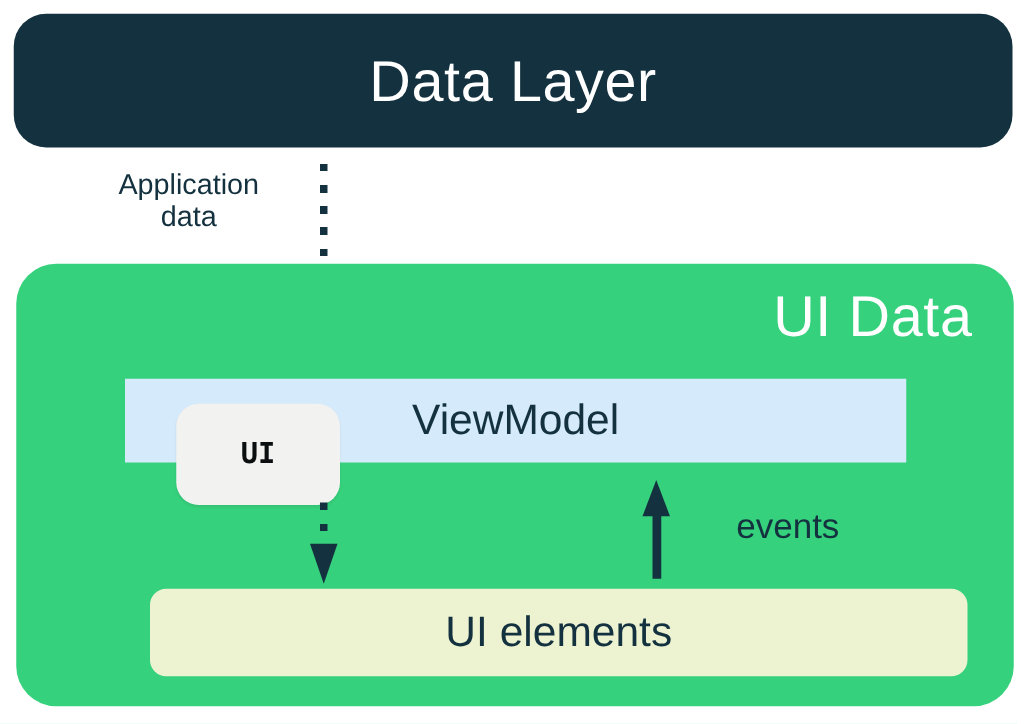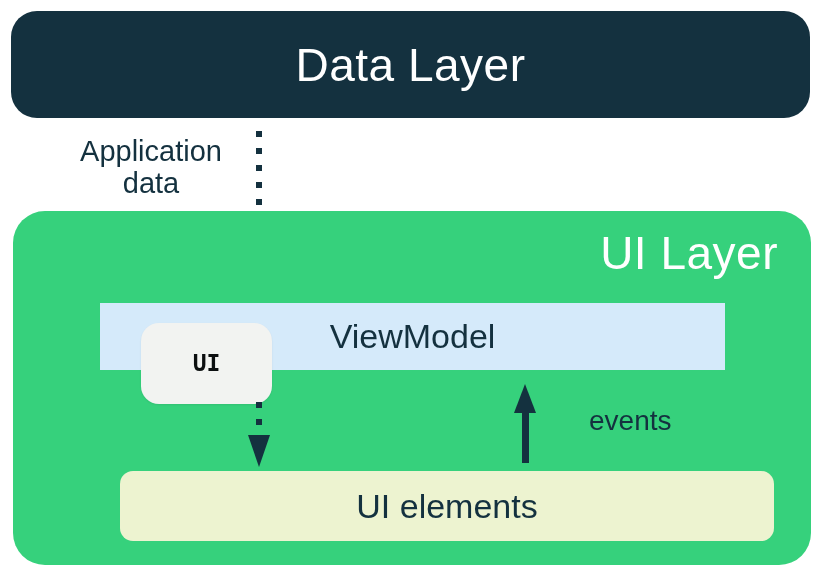--- a/index.html
+++ b/index.html
@@ -23,21 +23,21 @@
     background:var(--navy);border-radius:26px;
     display:flex;align-items:center;justify-content:center;
   }
   .data-layer .label{
     color:#fff;font-size:46px;font-weight:400;letter-spacing:.5px;
   }
   
   .app-data-label{
     position:absolute;left:58px;top:135px;width:186px;
     text-align:center;color:var(--navy);
-    font-size:29px;line-height:1.12;font-weight:400;
+    font-size:23px;line-height:1.12;font-weight:400;
   }
   
   .dotted-seg{
     position:absolute;width:6px;
     background:repeating-linear-gradient(to bottom,var(--navy) 0 6px,transparent 6px 17px);
   }
   .seg-1{left:256px;top:131px;height:134px;}
   .seg-2{left:256px;top:402px;height:36px;}
   .arrowhead-down{
     position:absolute;width:0;height:0;
@@ -106,21 +106,21 @@
 
   <div class="app-data-label">
     <span>Application</span><br>
     <span>data</span>
   </div>
 
   <div class="dotted-seg seg-1"></div>
   <div class="arrowhead-down head-1"></div>
 
   <div class="ui-layer">
-    <span class="ui-layer-label">UI Layer</span>
+    <span class="ui-layer-label">UI Data</span>
   </div>
 
   <div class="viewmodel">
     <span class="label">ViewModel</span>
   </div>
 
   <div class="ui-state">
     <span>UI</span>
   </div>
 

